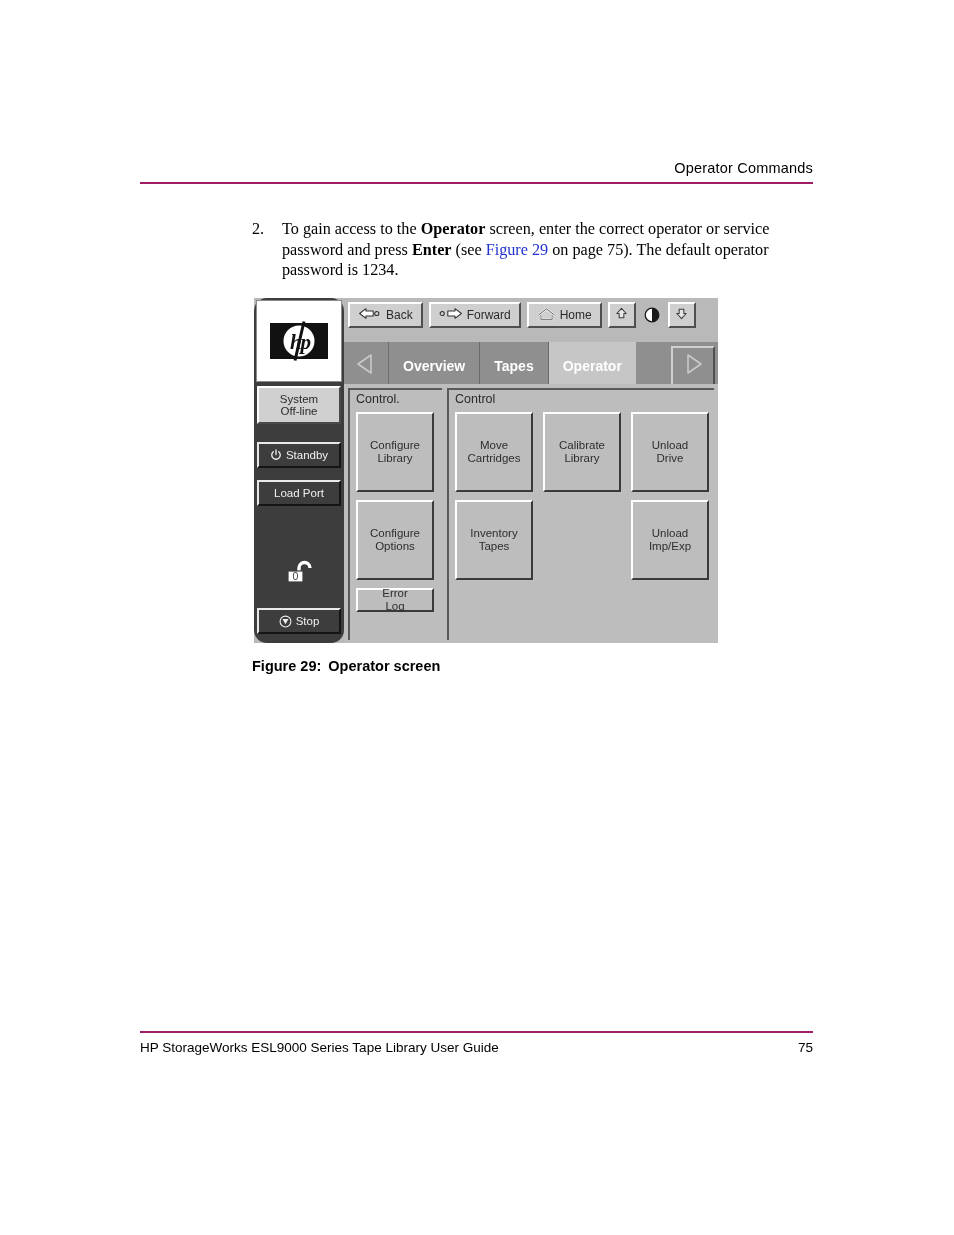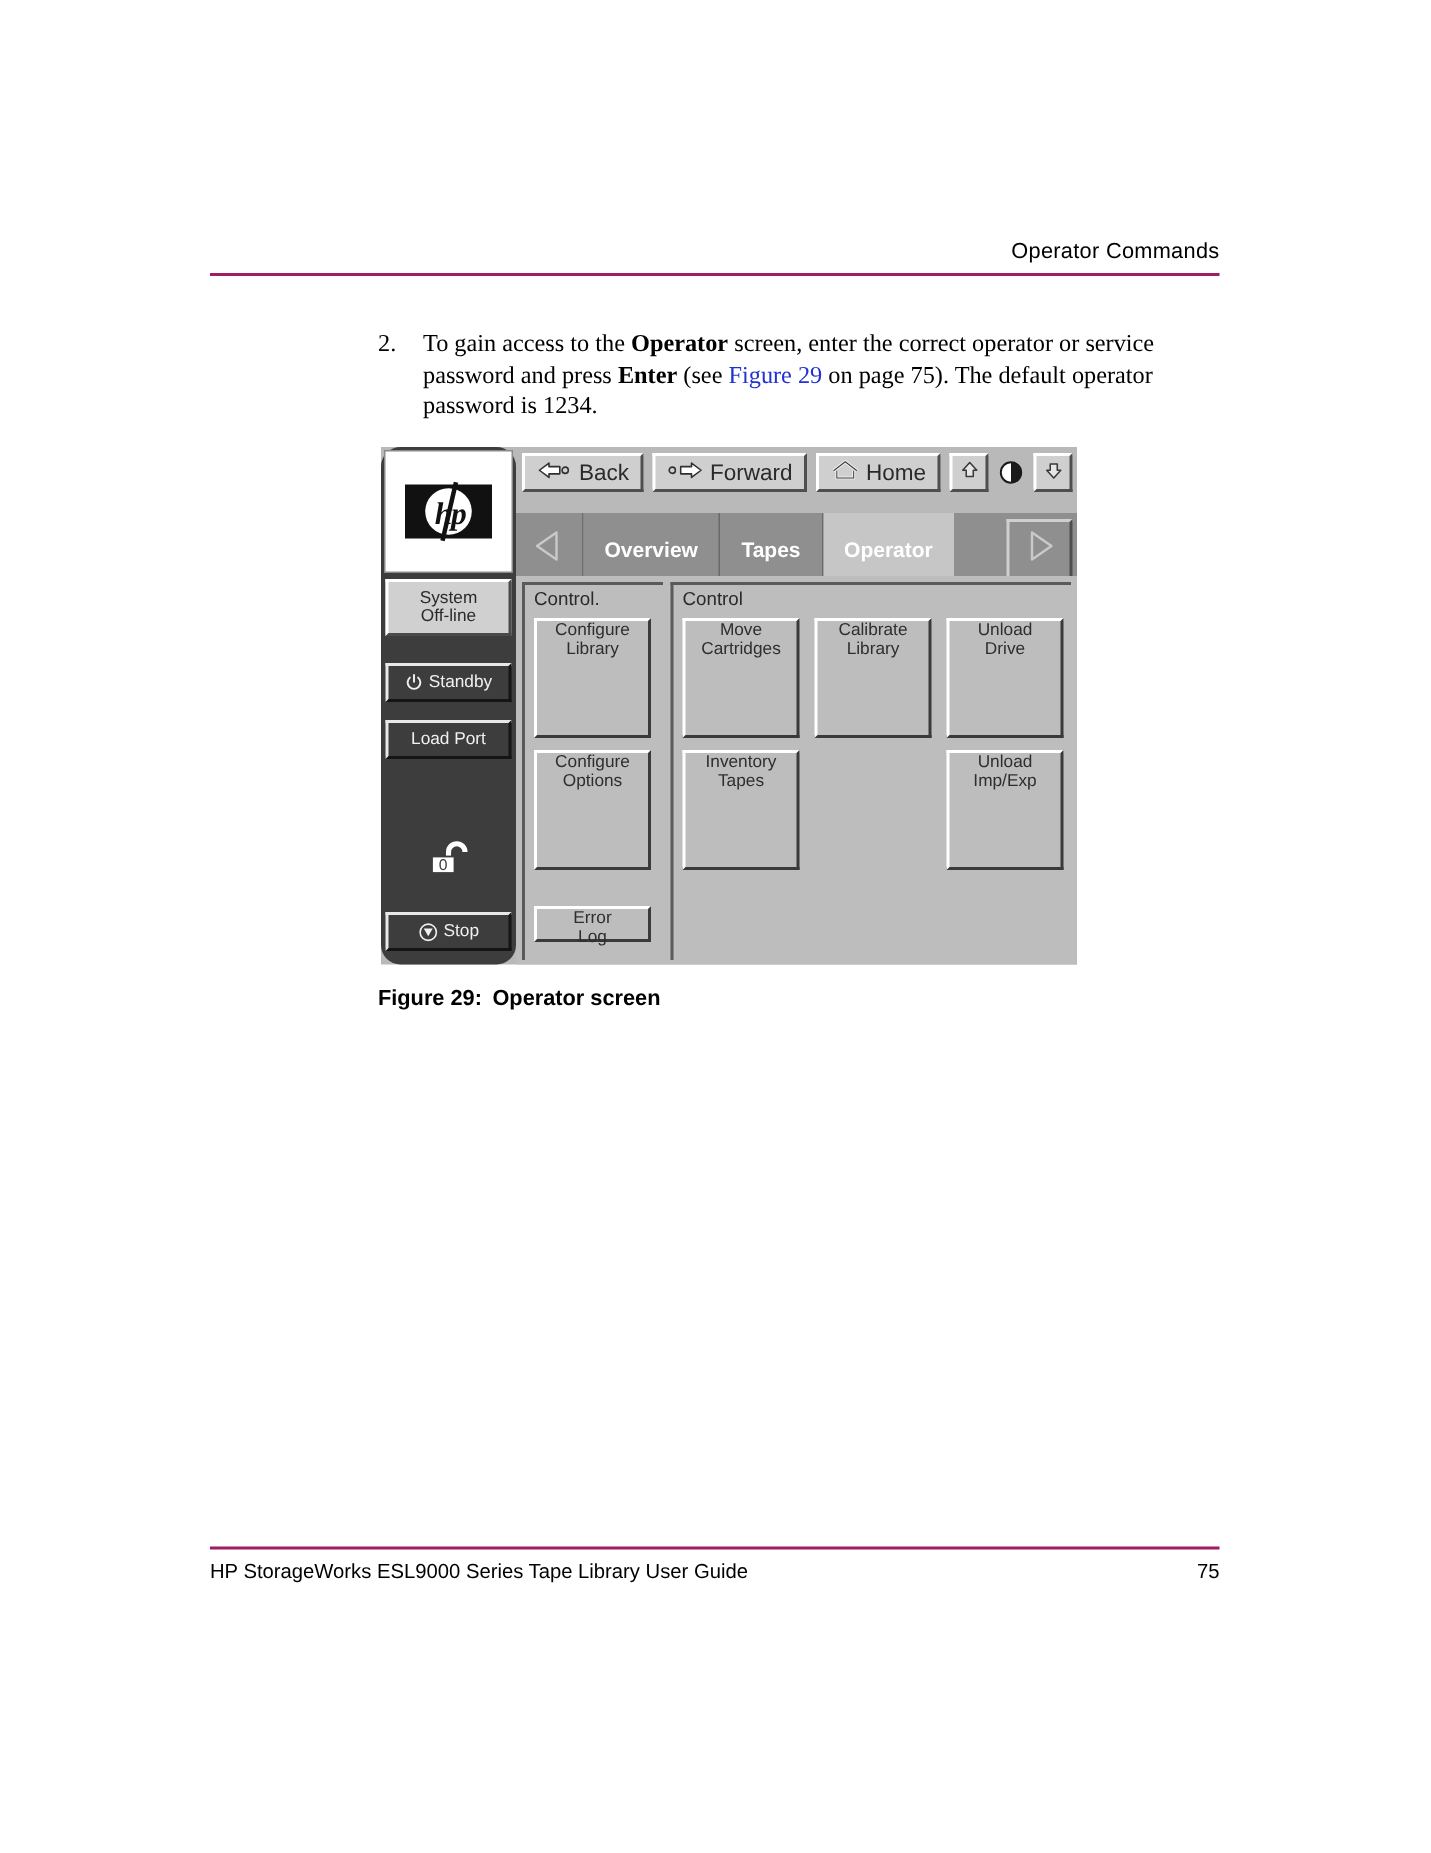--- a/index.html
+++ b/index.html
@@ -223,21 +223,21 @@
     border-left: 2px solid #ffffff;
     border-right: 2px solid #4f4f4f;
     border-bottom: 2px solid #4f4f4f;
     height: 26px;
     box-sizing: border-box;
     display: flex;
     align-items: center;
     justify-content: center;
     gap: 4px;
     padding: 0 8px;
-    font-size: 15px;
+    font-size: 12px;
     color: #2a2a2a;
     white-space: nowrap;
   }
   .tb-btn.square { width: 28px; padding: 0; }
   #tb-contrast {
     width: 20px; height: 26px;
     display: flex; align-items: center; justify-content: center;
   }
 
   
@@ -318,29 +318,29 @@
     align-content: flex-start;
   }
   .pad-btn {
     background: #bdbdbd;
     border-top: 2px solid #ffffff;
     border-left: 2px solid #ffffff;
     border-right: 2px solid #3a3a3a;
     border-bottom: 2px solid #3a3a3a;
     box-sizing: border-box;
     display: flex;
-    align-items: flex-start;
+    align-items: center;
     justify-content: center;
     text-align: center;
     font-size: 11.5px;
     line-height: 13px;
     color: #2e2e2e;
   }
   .pad-btn.big   { width: 78px; height: 80px; }
-  .pad-btn.small { width: 78px; height: 24px; margin-top: 16px; }
+  .pad-btn.small { width: 78px; height: 24px; }
   .pad-btn.spacer{ width: 78px; height: 80px; visibility: hidden; }
 </style>
 </head>
 <body>
 
 <div id="page-header">
   <div class="hdr-text">Operator Commands</div>
   <div class="hdr-rule"></div>
 </div>
 

